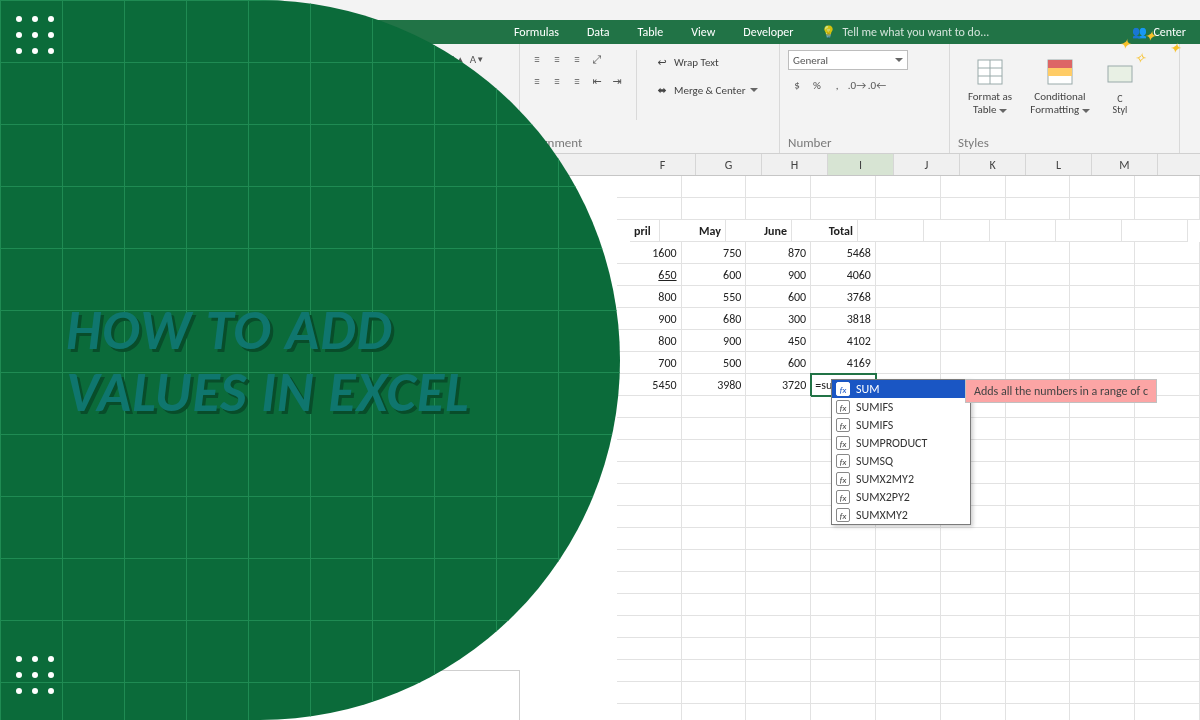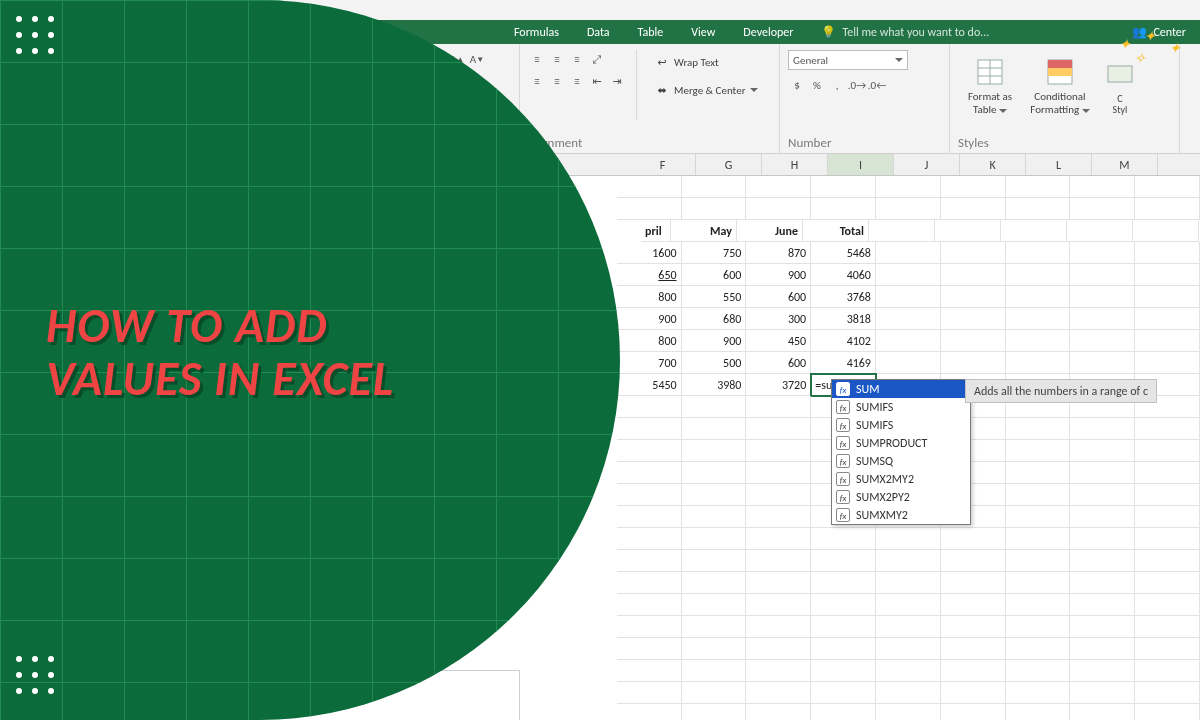--- a/index.html
+++ b/index.html
@@ -1,21 +1,21 @@
 <!DOCTYPE html>
 <html><head>
 <meta charset="utf-8">
 <style>
 *{box-sizing:border-box;margin:0;padding:0;font-family:"Segoe UI",Calibri,Arial,sans-serif}
 body{width:1200px;height:720px;overflow:hidden;position:relative;background:#fff}
 
 
 .overlay{position:absolute;left:0;top:0;width:620px;height:720px;background:#0b6b3a;z-index:50;border-top-right-radius:360px;border-bottom-right-radius:360px;overflow:hidden}
 .overlay::before{content:"";position:absolute;inset:0;background-image:linear-gradient(#1f8b53 1px,transparent 1px),linear-gradient(90deg,#1f8b53 1px,transparent 1px);background-size:62px 62px;}
-.hero{position:absolute;left:46px;top:300px;z-index:60;color:#ef4444;font-weight:900;font-style:italic;font-size:48px;line-height:1.1;text-transform:uppercase;letter-spacing:1px;text-shadow:3px 3px 0 #084d2a}
+.hero{position:absolute;left:66px;top:300px;z-index:60;color:#0f766e;font-weight:900;font-style:italic;font-size:56px;line-height:1.1;text-transform:uppercase;letter-spacing:1px;text-shadow:3px 3px 0 #084d2a}
 .dots1{position:absolute;left:10px;top:10px;width:60px;height:60px;z-index:55}
 .dots1 i,.dots2 i{position:absolute;width:6px;height:6px;border-radius:50%;background:#fff}
 .dots2{position:absolute;left:10px;bottom:10px;width:60px;height:60px;z-index:55}
 
 
 .excel{position:absolute;left:0;top:0;width:1200px;height:720px;background:#fff;z-index:10}
 
 
 .titlebar{height:20px;background:#f3f3f3}
 .tabs{height:24px;background:#217346;color:#fff;display:flex;align-items:center;font-size:12px}
@@ -50,21 +50,21 @@
 .cell.hdr{font-weight:700;justify-content:flex-end}
 .cell.lefttxt{justify-content:flex-start}
 .cell.active{outline:2px solid #217346;outline-offset:-1px;justify-content:flex-start}
 
 
 .ac{position:absolute;border:1px solid #7a7a7a;background:#fff;box-shadow:2px 2px 4px rgba(0,0,0,.2);font-size:12px;z-index:40}
 .ac-item{display:flex;align-items:center;gap:6px;padding:2px 8px 2px 4px;cursor:pointer;color:#333}
 .ac-item.sel{background:#1a56c4;color:#fff}
 .ac-item .fx{width:14px;height:14px;border:1px solid #888;border-radius:2px;font-size:9px;display:flex;align-items:center;justify-content:center;font-style:italic;background:#fff;color:#444}
 .ac-item.sel .fx{border-color:#fff;color:#1a56c4}
-.tooltip{position:absolute;border:1px solid #c0c0c0;background:#e5e5e5;padding:4px 8px;font-size:12px;color:#444;white-space:nowrap;z-index:40}
+.tooltip{position:absolute;border:1px solid #c0c0c0;background:#fca5a5;padding:4px 8px;font-size:12px;color:#444;white-space:nowrap;z-index:40}
 
 
 .sparkles{position:absolute;right:6px;top:26px;width:80px;height:40px;z-index:45;pointer-events:none}
 .sparkles i{position:absolute;font-size:14px;color:#f7c02a}
 
 
 .corner{position:absolute;left:380px;bottom:0;width:140px;height:50px;border-top:1px solid #cfcfcf;border-right:1px solid #cfcfcf;background:#fff;z-index:30}
 </style>
 </head>
 <body>
@@ -223,21 +223,21 @@
           <div class="cell"></div>
           <div class="cell"></div>
           <div class="cell"></div>
           <div class="cell"></div>
           <div class="cell"></div>
           <div class="cell"></div>
           <div class="cell"></div>
         </div>
         <div class="row">
           <div style="width: 630px;"></div>
-          <div class="cell hdr lefttxt" style="width: 30px; margin-left: 11px;">pril</div>
+          <div class="cell hdr lefttxt" style="width: 30px;">pril</div>
           <div class="cell hdr">May</div>
           <div class="cell hdr">June</div>
           <div class="cell hdr">Total</div>
           <div class="cell"></div>
           <div class="cell"></div>
           <div class="cell"></div>
           <div class="cell"></div>
           <div class="cell"></div>
         </div>
         <div class="row">

